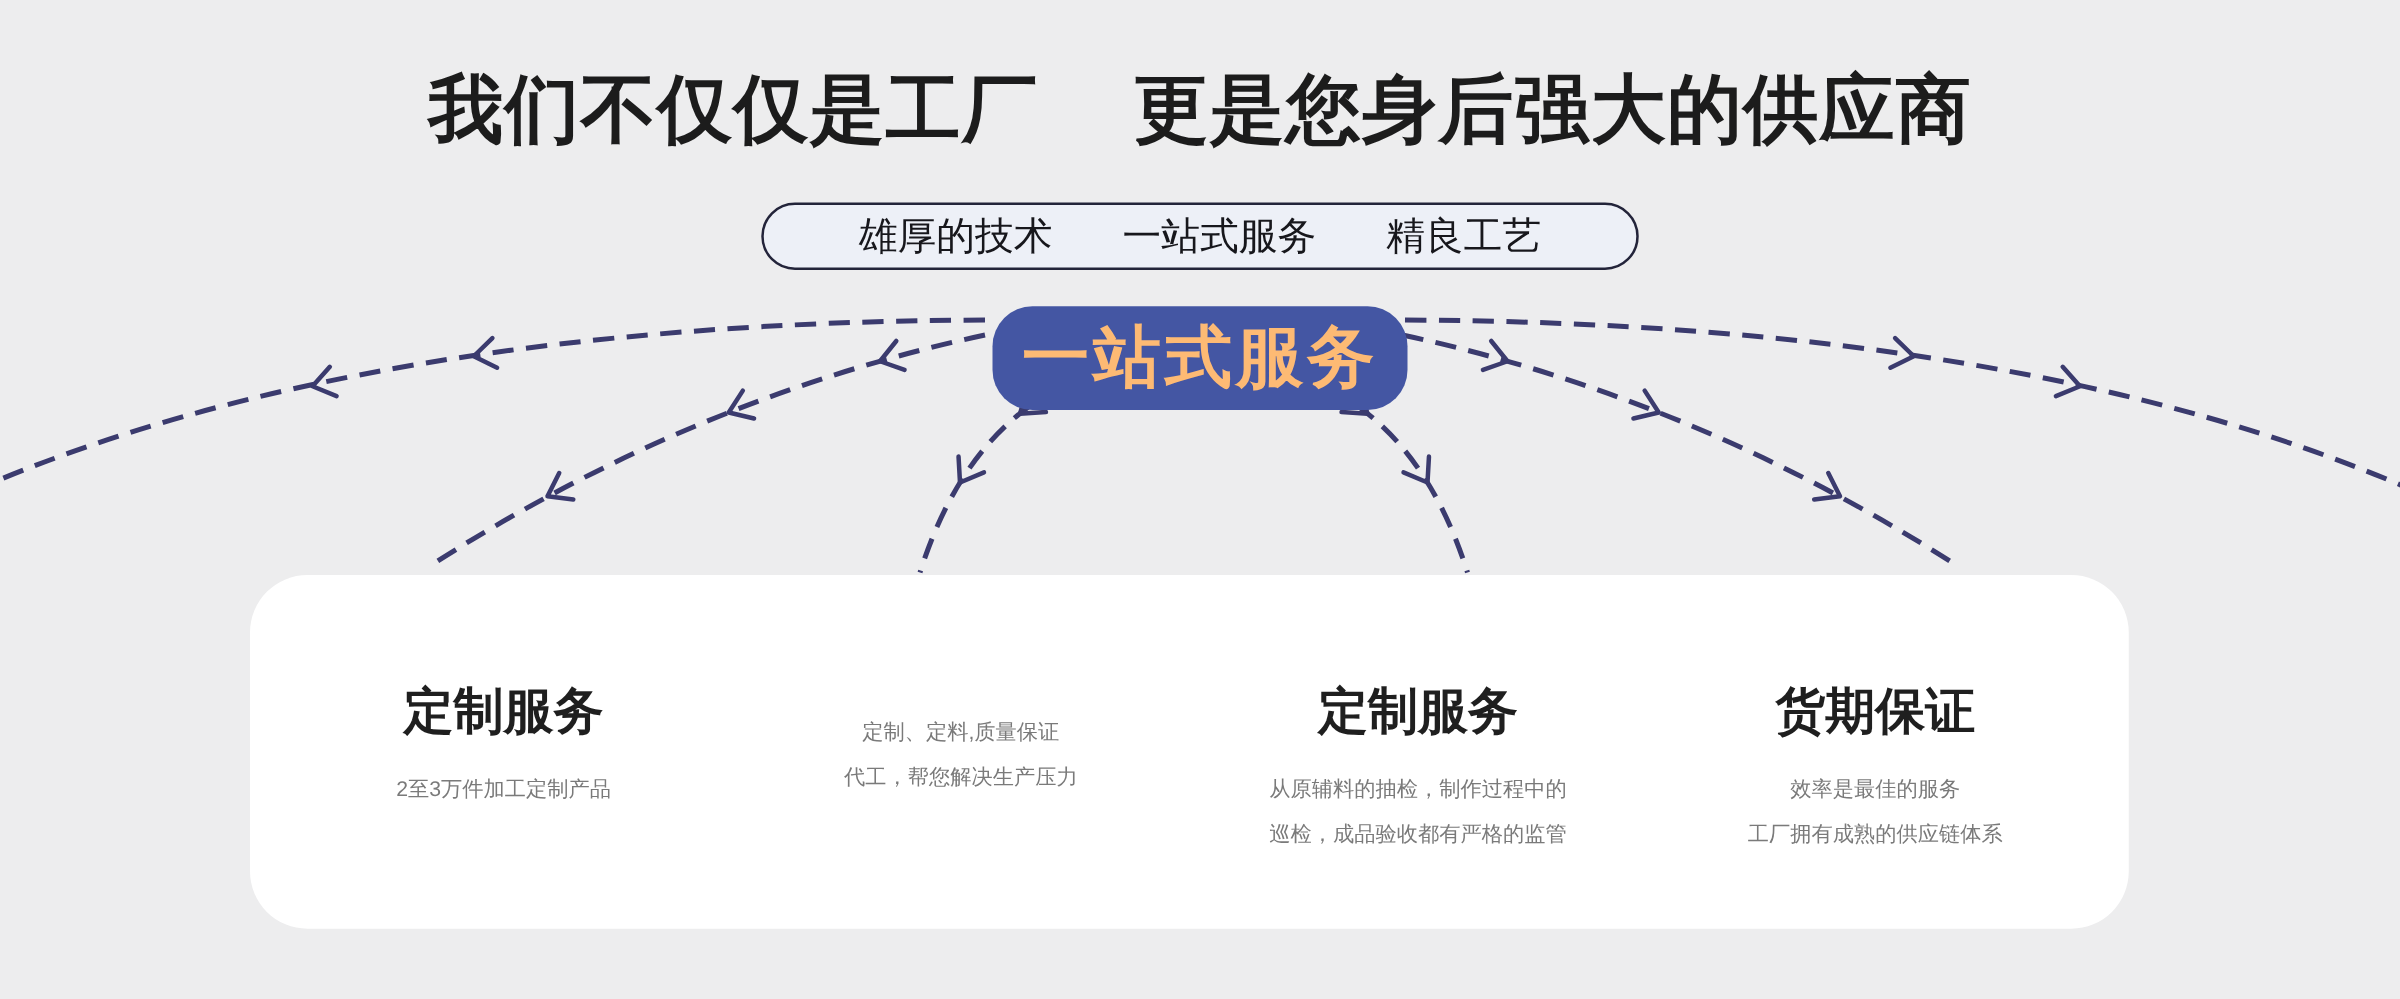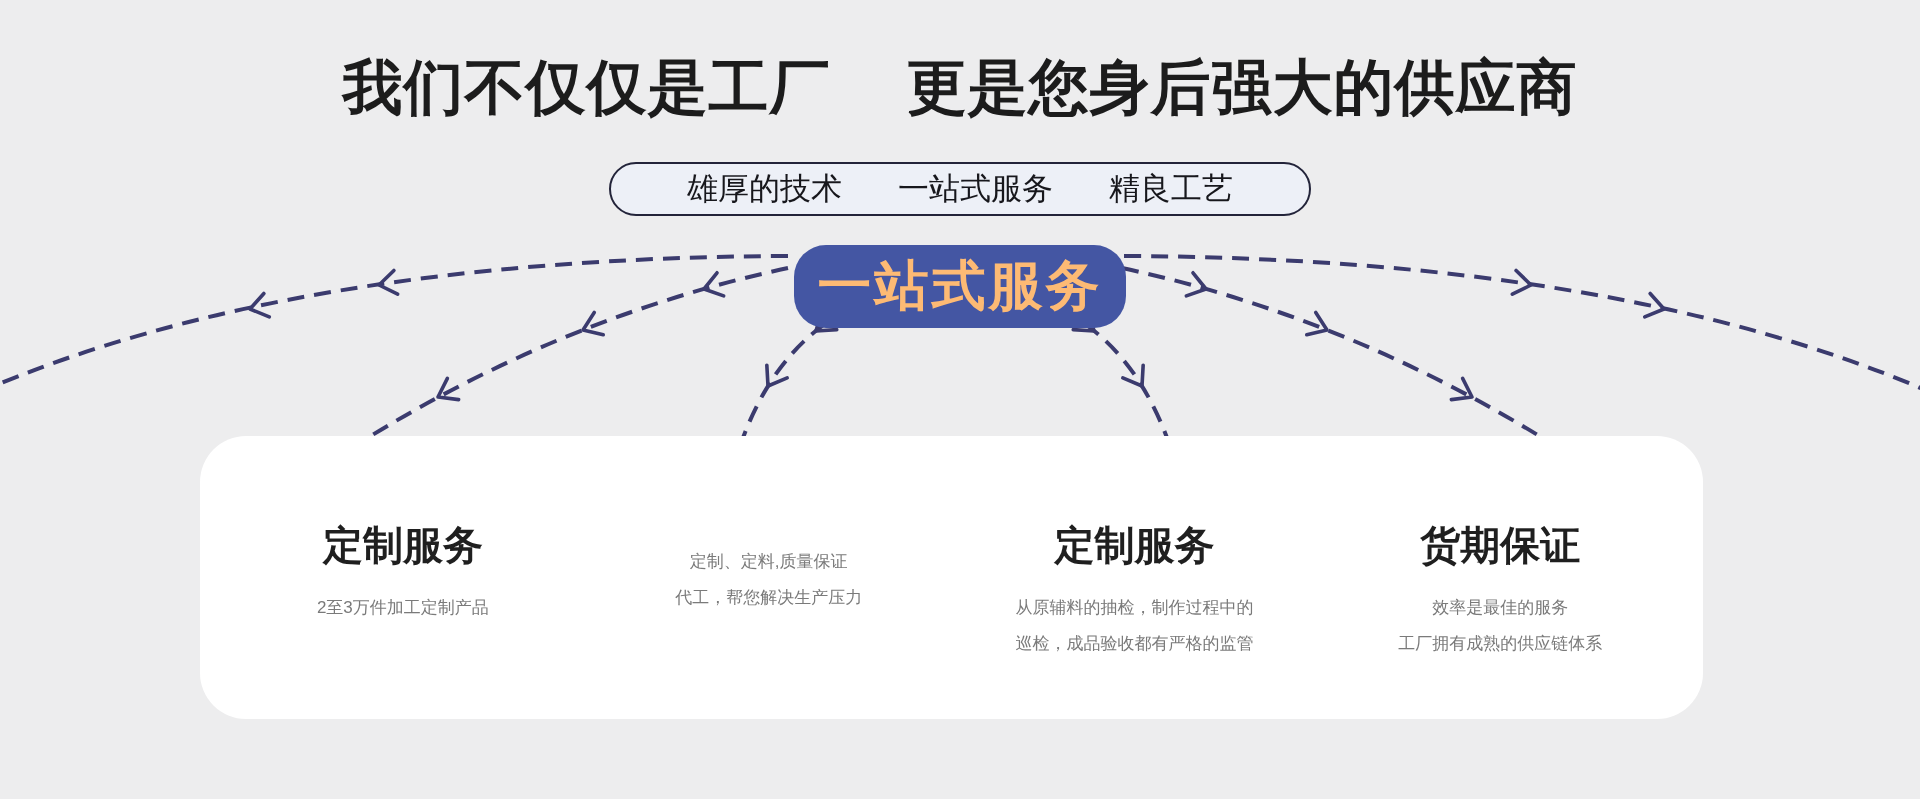--- a/index.html
+++ b/index.html
@@ -38,21 +38,21 @@
     white-space:nowrap; cursor:pointer;
   }
 
   
   .fan{position:absolute; left:0; top:0; width:1920px; height:799px; pointer-events:none;}
   .fan path.arc{fill:none; stroke:var(--arc); stroke-width:4; stroke-dasharray:17 10; stroke-linecap:butt;}
   .fan path.chev{fill:none; stroke:var(--arc); stroke-width:3.6; stroke-linecap:round; stroke-linejoin:round;}
 
   
   .card{
-    position:absolute; left:200px; top:436px; width:1503px; height:283px;
+    position:absolute; left:200px; top:460px; width:1503px; height:283px;
     background:var(--card); border-radius:46px;
     display:flex; align-items:stretch; padding:86px 20px 0 20px;
   }
   .col{flex:1 1 0; text-align:center; padding:0 12px;}
   .col-title{font-size:40px; font-weight:700; color:#1f1f1f; line-height:1.15; white-space:nowrap;}
   .col-body{margin-top:22px; font-size:17px; color:var(--muted); line-height:36px; white-space:nowrap;}
 </style>
 </head>
 <body>
 

